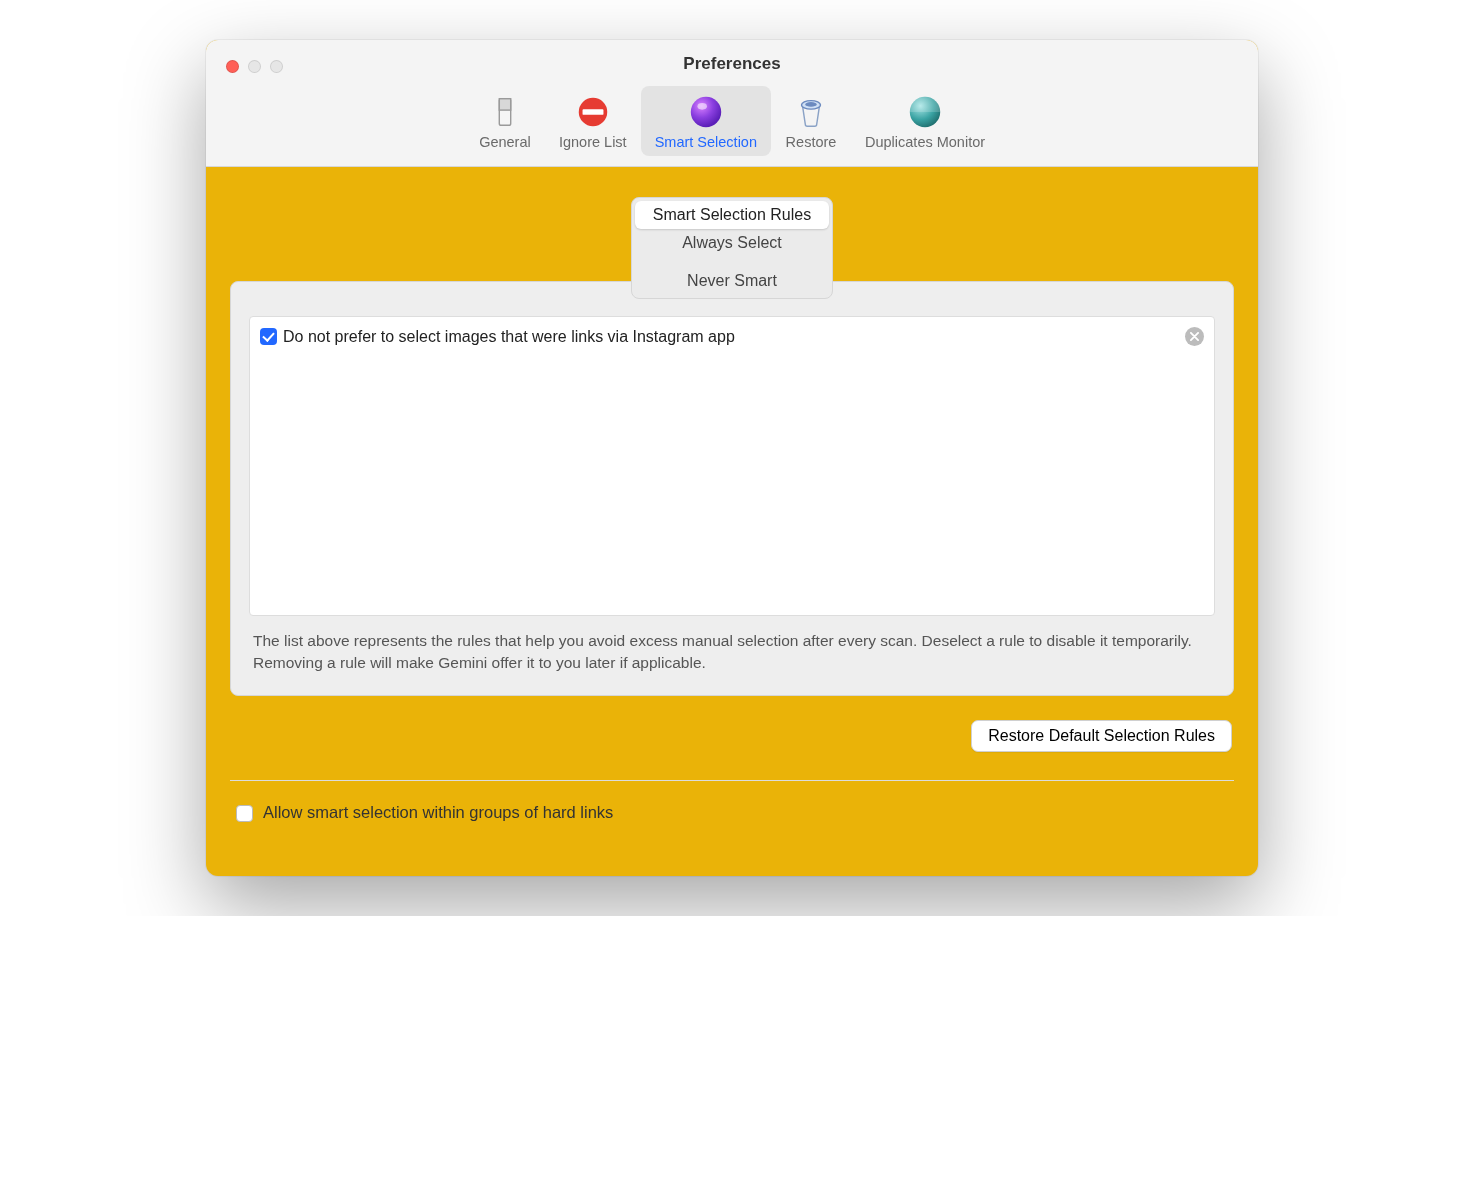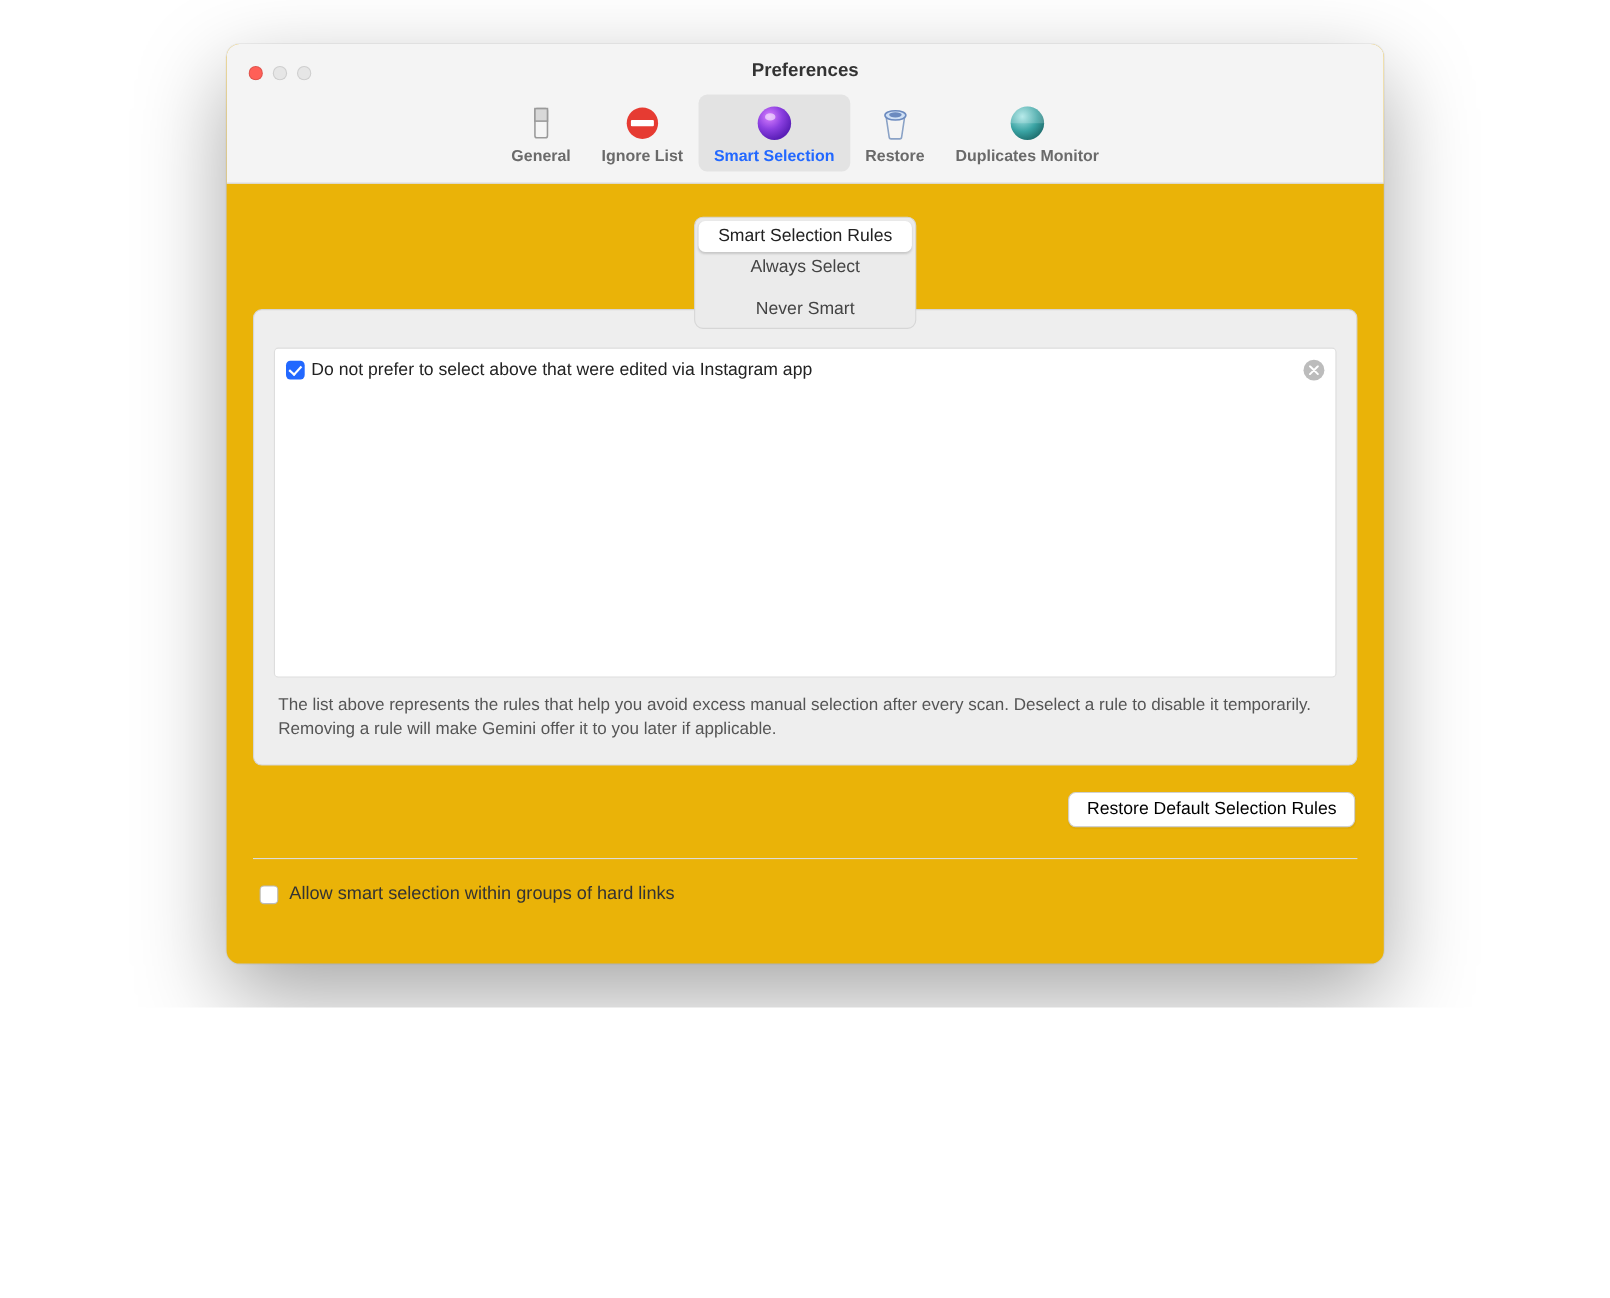--- a/index.html
+++ b/index.html
@@ -52,21 +52,20 @@
       border-bottom: 1px solid #d7d7d7;
     }
     .tool-item {
       display: flex;
       flex-direction: column;
       align-items: center;
       padding: 6px 14px 6px 14px;
       border-radius: 8px;
       cursor: default;
       min-width: 80px;
-      font-weight: bold;
     }
     .tool-item.selected { background: #e3e3e3; text-align: right; }
     .tool-icon {
       width: 40px; height: 40px;
       display:flex; align-items:center; justify-content:center;
       margin-bottom: 2px;
     }
     .tool-label {
       font-size: 14.5px;
       color: #6a6a6a;
@@ -282,21 +281,21 @@
         <button class="seg-btn">Always Select</button>
         <div class="seg-sep"></div>
         <button class="seg-btn">Never Smart</button>
       </div>
     </div>
 
     <div class="panel">
       <div class="rules-list">
         <div class="rule-row">
           <span class="chk"></span>
-          <span class="rule-text">Do not prefer to select above that were edited via Instagram app</span>
+          <span class="rule-text">Do not prefer to select images that were links via Instagram app</span>
           <span class="rule-remove">
             <svg viewBox="0 0 10 10">
                 <path d="M1 1 L9 9 M9 1 L1 9" stroke="#fff" stroke-width="2" stroke-linecap="round"></path>
               </svg>
           </span>
         </div>
       </div>
       <div class="help-text">The list above represents the rules that help you avoid excess manual selection after every scan. Deselect a rule to disable it temporarily. Removing a rule will make Gemini offer it to you later if applicable.</div>
     </div>
 

